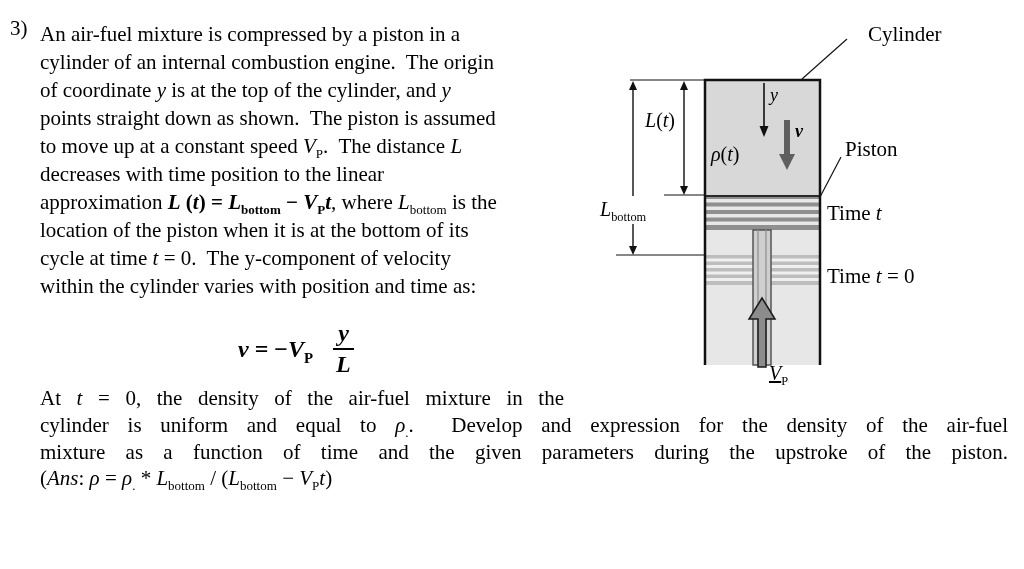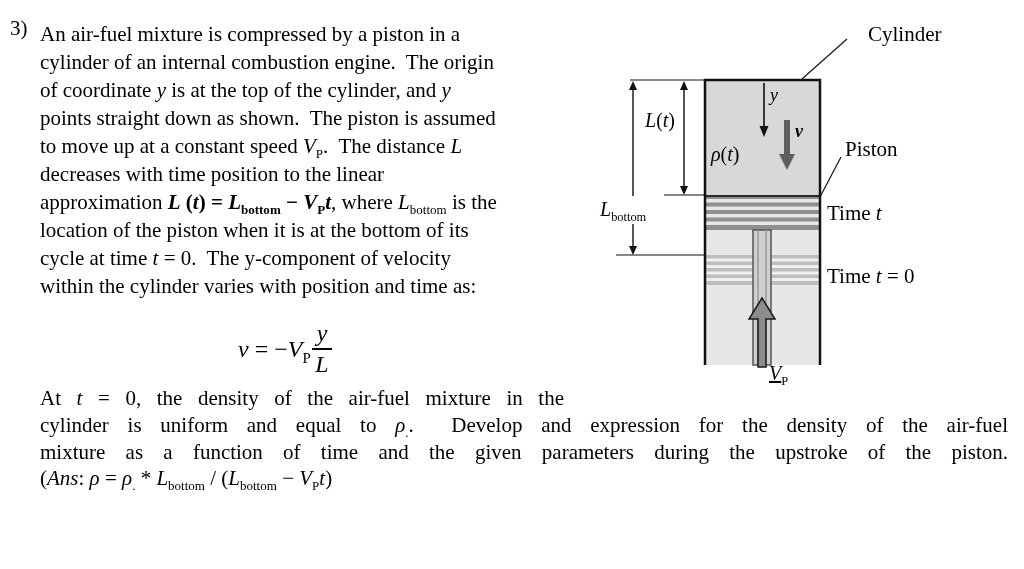--- a/index.html
+++ b/index.html
@@ -9,22 +9,22 @@
     font-family:"Liberation Serif", serif;
     color:#000;
   }
   .page { position:relative; width:1024px; height:569px; overflow:hidden; background:#fff; }
   .abs { position:absolute; }
   .tline { font-size:21px; line-height:28px; white-space:nowrap; }
   .wrapline { font-size:21px; line-height:28px; white-space:normal; }
   .just { text-align:justify; text-align-last:justify; }
   sub { font-size:0.62em; line-height:0; }
   .equation {
-    display:flex; align-items:center; gap:1px;
-    font-size:24px; font-weight:normal;
+    display:flex; align-items:center; gap:20px;
+    font-size:24px; font-weight:bold;
   }
   .frac { display:inline-flex; flex-direction:column; align-items:center; }
   .frac .num { padding:0 5px 1px 5px; border-bottom:2.2px solid #000; }
   .frac .den { padding-top:1px; }
   .fig-label { position:absolute; font-size:21px; line-height:1.1; white-space:nowrap; }
   .fig-label.math { font-size:20px; }
   .fig-label.small { font-size:18px; }
 </style>
 </head>
 <body>

